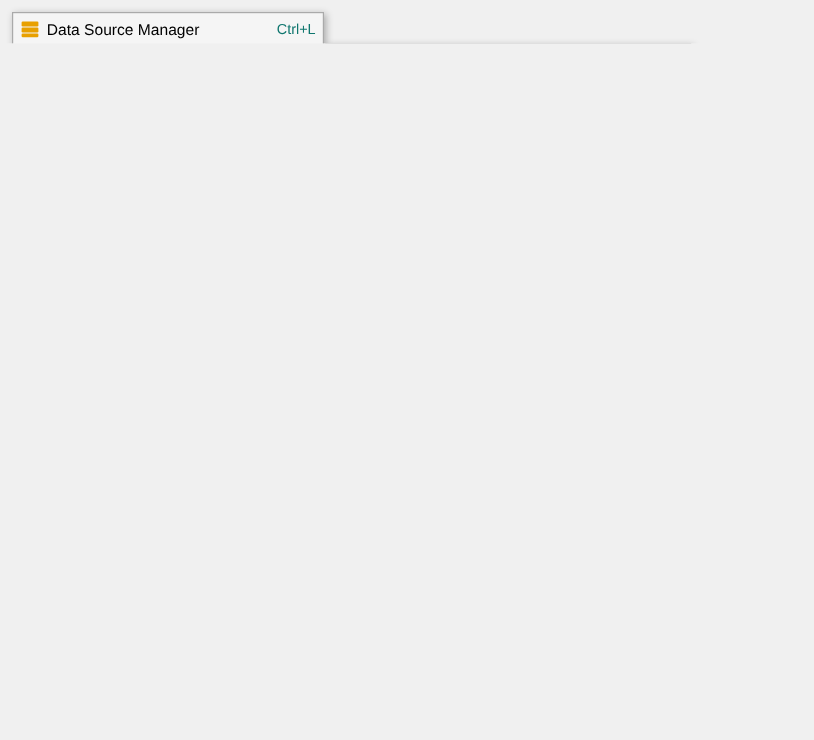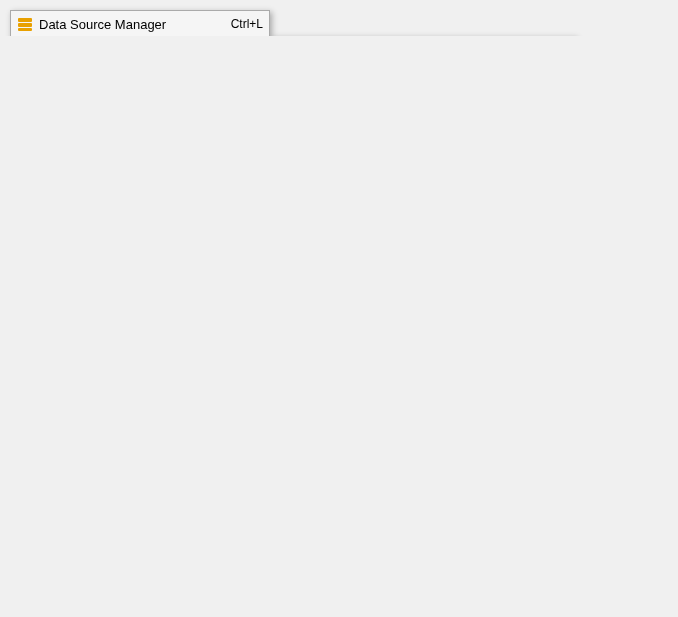--- a/index.html
+++ b/index.html
@@ -58,21 +58,21 @@
       flex-shrink: 0;
     }
 
     .item-label {
       flex: 1;
       padding-right: 20px;
     }
 
     .item-shortcut {
       font-size: 12px;
-      color: #000000;
+      color: #0f766e;
       margin-left: auto;
     }
 
     .menu-item:hover .item-shortcut,
     .menu-item.active .item-shortcut {
       color: #ddd;
     }
 
     .item-arrow {
       margin-left: 8px;

